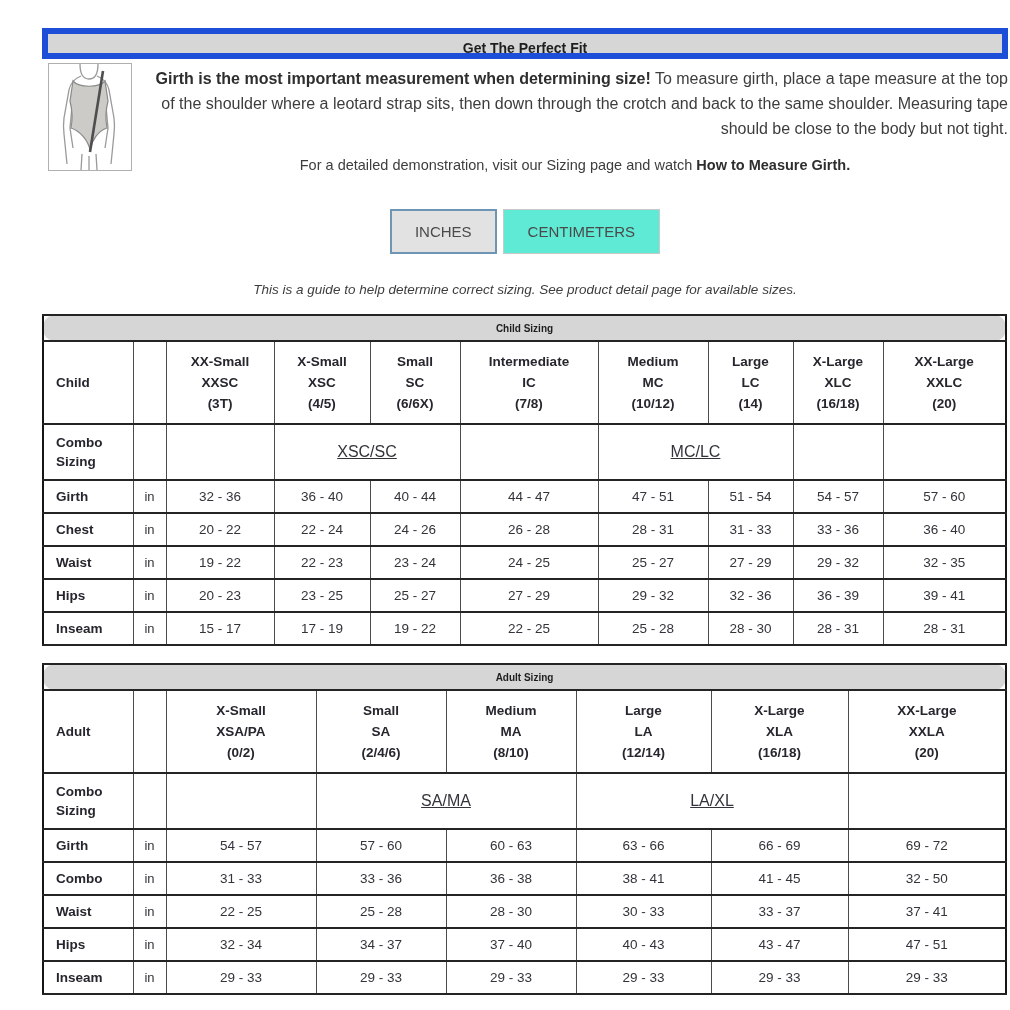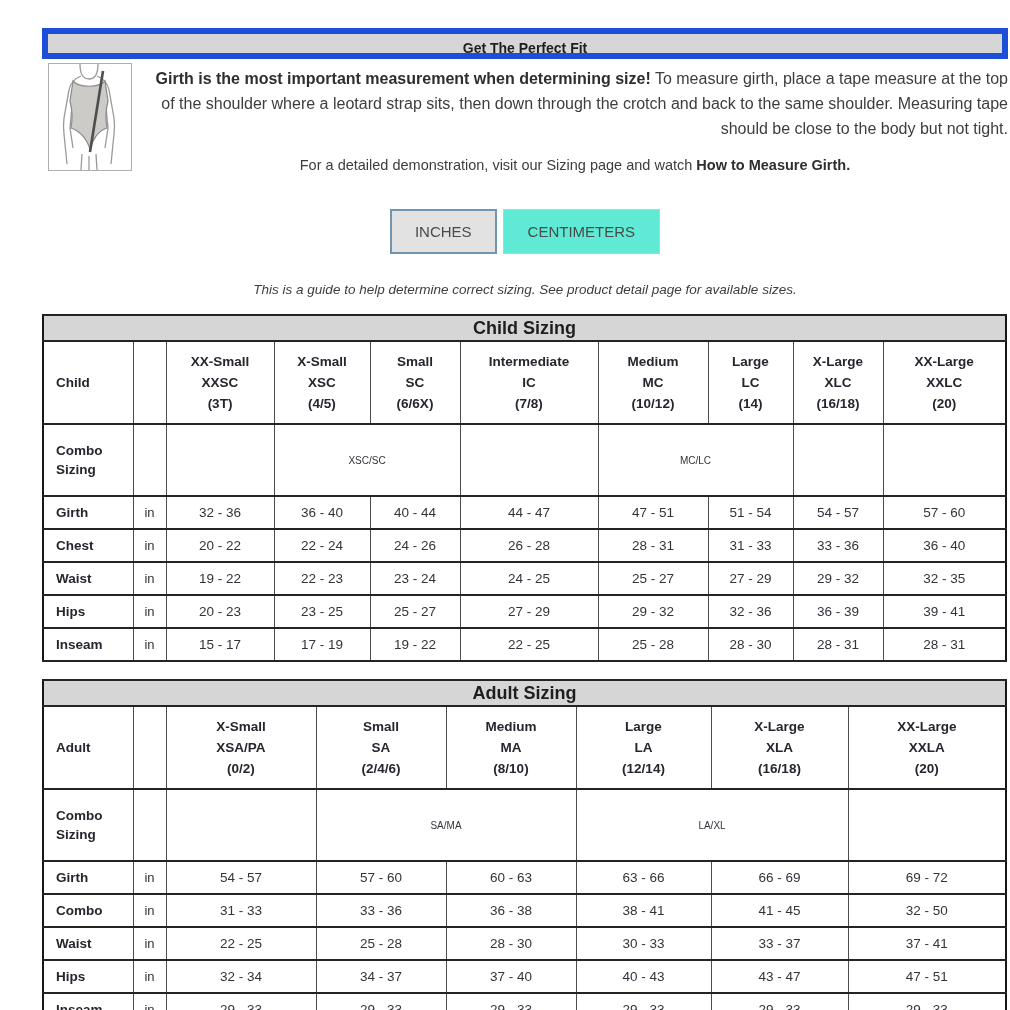--- a/index.html
+++ b/index.html
@@ -89,43 +89,44 @@
   .size-table td {
     border: 1px solid #4c4c4c;
     border-top: 2px solid #242424;
     border-bottom: 2px solid #242424;
     overflow: hidden;
   }
   .caption-bar {
     background: #d6d6d6;
     font-weight: bold;
     text-align: center;
-    font-size: 18px;
+    font-size: 10px;
     height: 26px;
     color: #1e1e1e;
+    border-radius: 12px;
   }
   .size-head {
     font-weight: bold;
     text-align: center;
     font-size: 13.5px;
     line-height: 21px;
     padding: 9px 2px;
     color: #26262e;
   }
   .label-cell {
     font-weight: bold;
     text-align: left;
     font-size: 13.5px;
     padding: 6px 4px 6px 12px;
     color: #26262e;
     line-height: 19px;
   }
   .unit-cell { text-align: center; font-size: 13px; color: #33333b; }
   .value-cell { text-align: center; font-size: 13.5px; color: #33333b; height: 33px; }
-  .combo-cell { text-align: center; font-size: 10px; color: #33333b; height: 72px; }
+  .combo-cell { text-align: center; font-size: 16px; color: #33333b; height: 56px; text-decoration: underline; }
 </style>
 </head>
 <body>
 
 <div class="page">
 
   <div class="titlebar">Get The Perfect Fit</div>
 
   <div class="figure-box">
     <svg width="80" height="106" viewBox="0 0 80 106">

